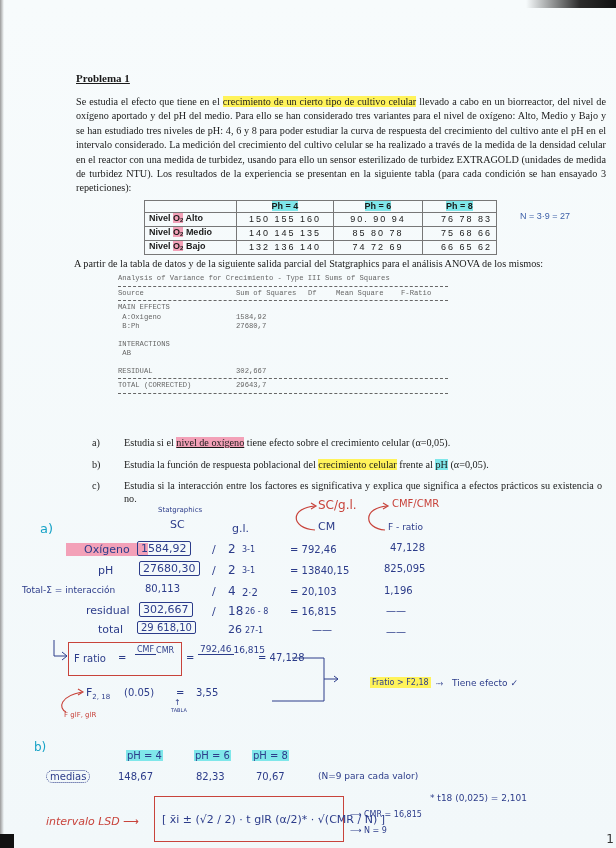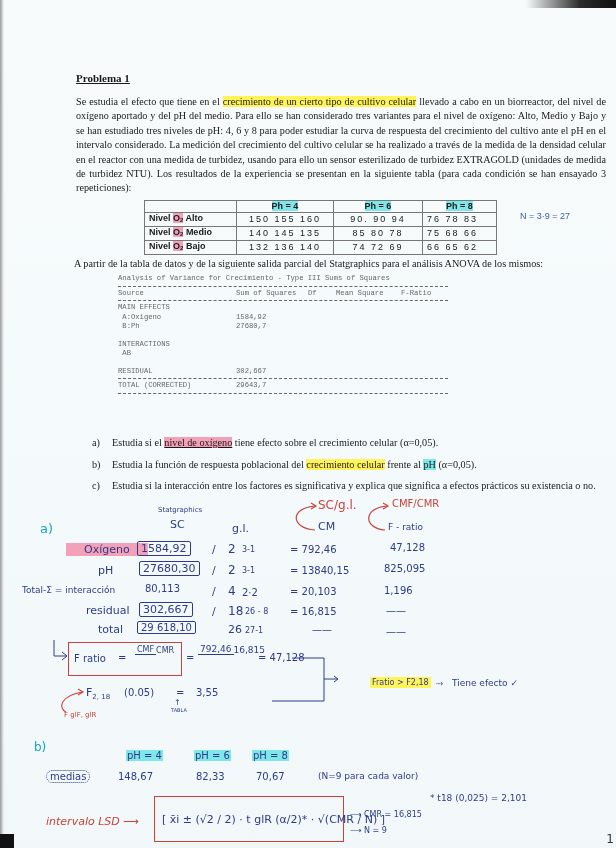--- a/index.html
+++ b/index.html
@@ -44,21 +44,21 @@
     position: absolute; left: 144px; top: 200px; border-collapse: collapse;
     font-family: "Liberation Sans", sans-serif; font-size: 9px;
   }
   .data-table td, .data-table th {
     border: 1px solid #777; padding: 0 4px; height: 11px; line-height: 11px;
   }
   .data-table th { font-weight: bold; text-align: center; }
   .data-table .rowlabel { font-weight: bold; width: 92px; white-space: nowrap; }
   .data-table .ph4 { width: 97px; text-align: center; letter-spacing: 2px; }
   .data-table .ph6 { width: 89px; text-align: center; letter-spacing: 2px; }
-  .data-table .ph8 { width: 74px; text-align: left; letter-spacing: 2px; margin-left: 39px; }
+  .data-table .ph8 { width: 74px; text-align: right; letter-spacing: 2px; margin-left: 39px; }
   .sub { font-size: 6px; vertical-align: -1px; }
   .n-note {
     position: absolute; left: 520px; top: 211px; font-family: "Liberation Sans", sans-serif;
     font-size: 9px; color: #3c5fa8;
   }
 
   .intro2 { position: absolute; left: 74px; top: 258px; font-size: 10.2px; }
   .anova {
     position: absolute; left: 118px; top: 274px; width: 330px;
     font-family: "Liberation Mono", monospace; font-size: 7.2px; color: #666; line-height: 9.5px;
@@ -68,21 +68,21 @@
   .anova .c1 { width: 118px; }
   .anova .c2 { width: 72px; }
   .anova .c3 { width: 28px; }
   .anova .c4 { width: 65px; }
   .anova .c5 { width: 47px; }
 
   .question {
     position: absolute; left: 92px; font-size: 10.2px; width: 510px; line-height: 13px;
   }
   .question .label { position: absolute; left: 0; }
-  .question .txt { display: block; margin-left: 20px; text-align: justify; }
+  .question .txt { display: block; margin-left: 32px; text-align: justify; }
 
   .hand { font-family: "DejaVu Sans", sans-serif; color: #2c3c8a; position: absolute; white-space: nowrap; }
   .red { color: #c8433b; }
   .cyanc { color: #18a3c7; }
   .boxed { border: 1px solid #2c3c8a; border-radius: 2px; padding: 0 3px; }
   .redbox { position: absolute; border: 1.5px solid #c8433b; }
   .frac { display: inline-flex; flex-direction: row; align-items: center; vertical-align: middle; }
   .frac .num { border-bottom: 1px solid #2c3c8a; padding: 0 2px; }
   .page-num { position: absolute; right: 2px; bottom: 2px; font-family: "DejaVu Sans", sans-serif; font-size: 12px; color: #333; }
 </style>

